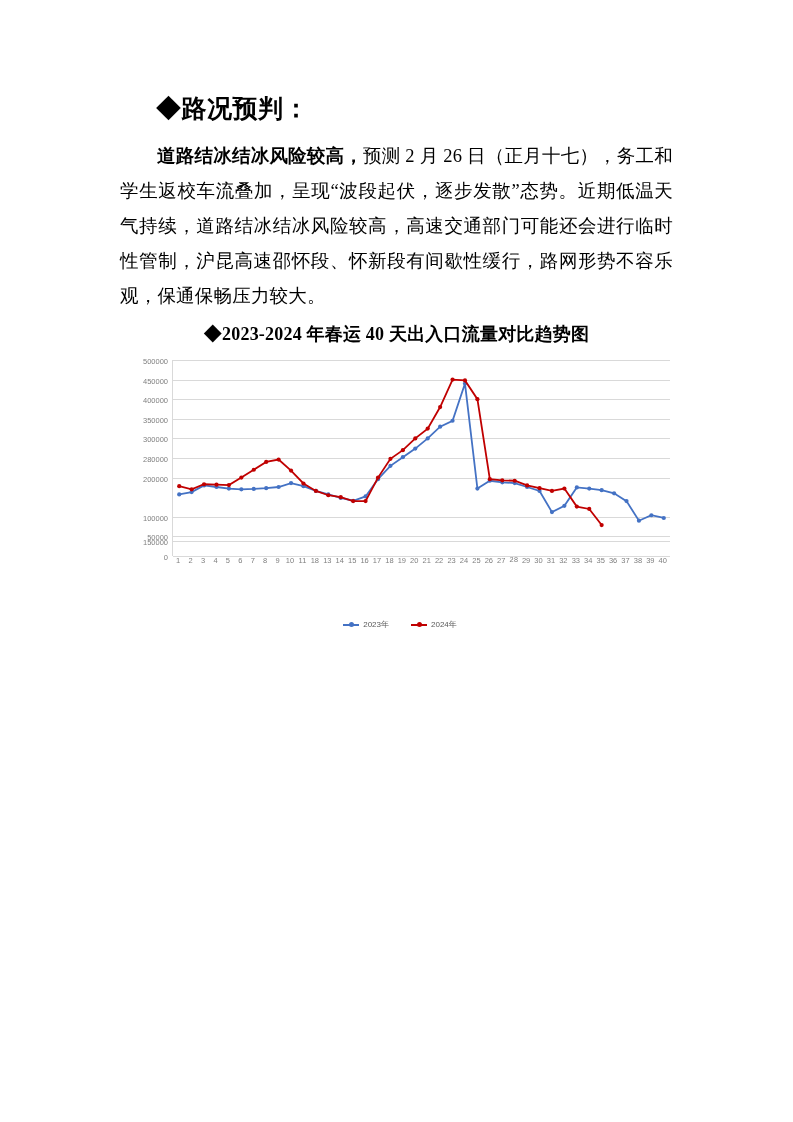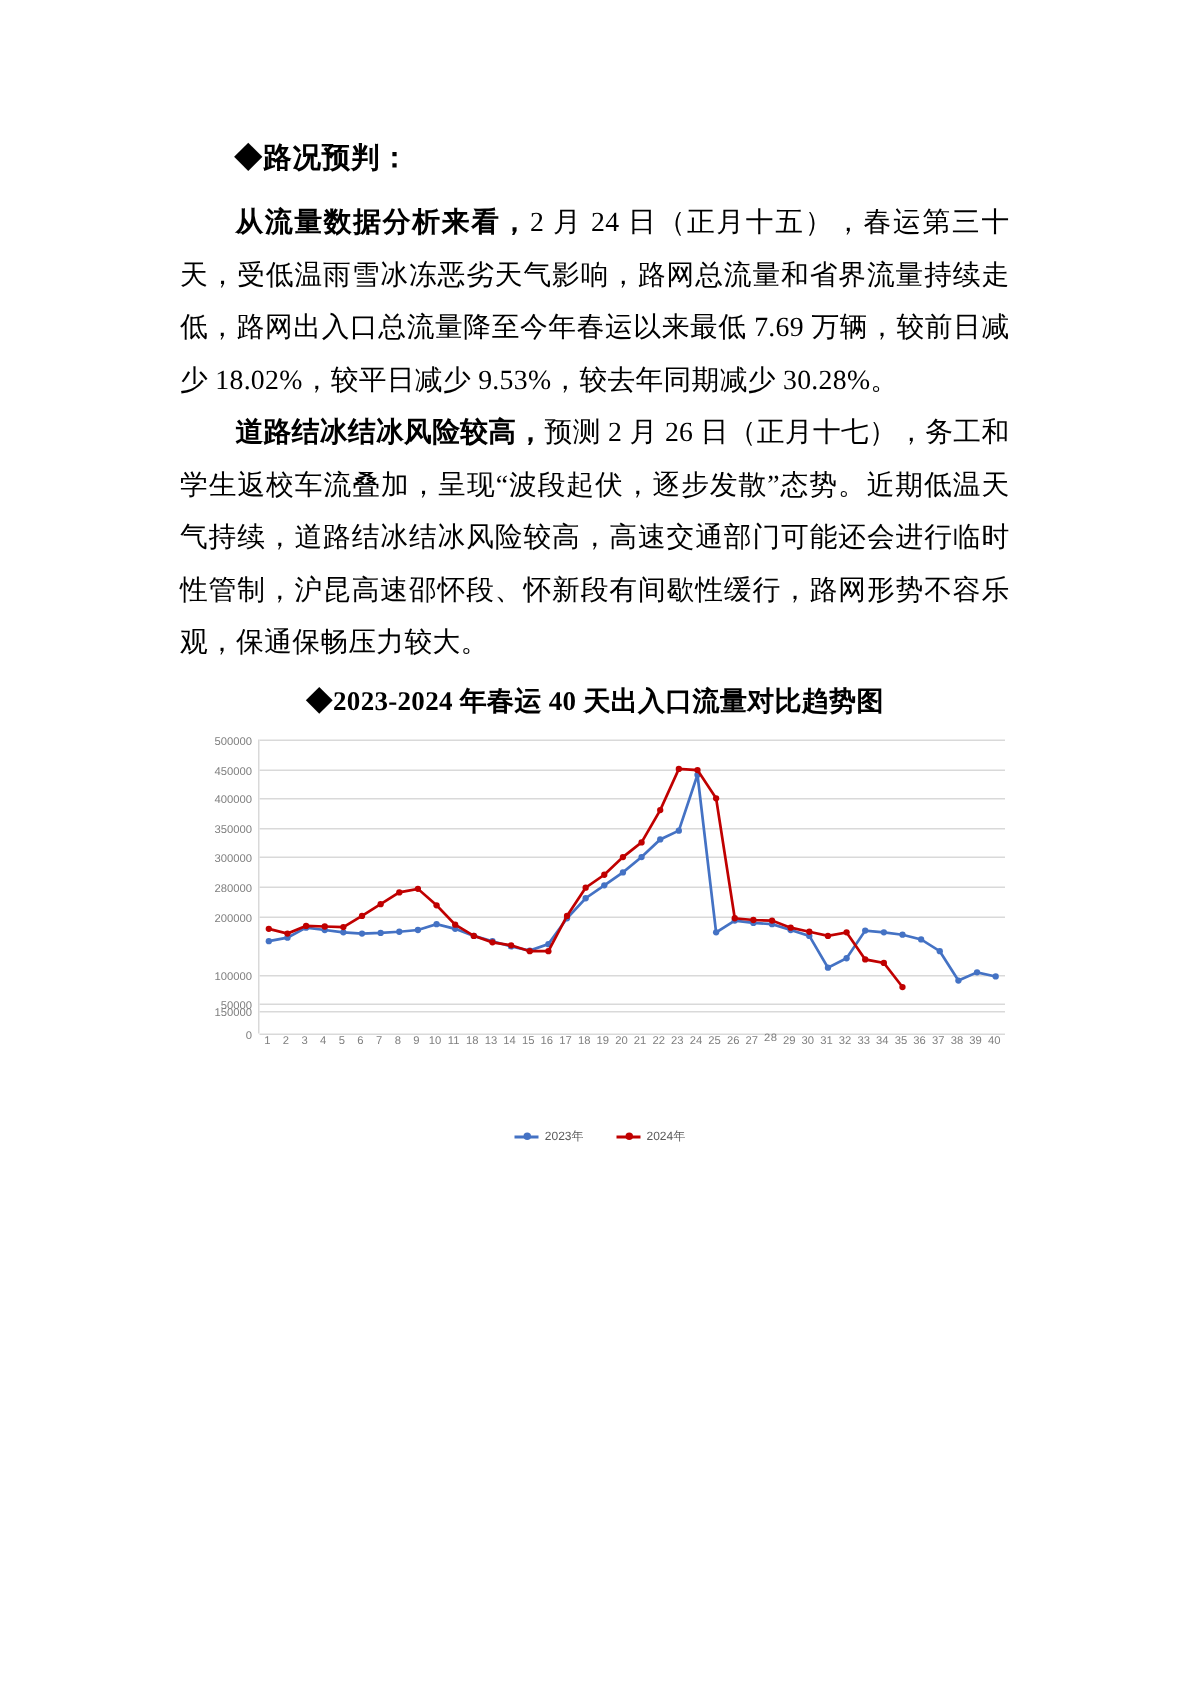--- a/index.html
+++ b/index.html
@@ -18,21 +18,21 @@
     position: absolute;
     left: 0; top: 0;
     width: 793px;
     height: 1122px;
     box-sizing: border-box;
     padding: 92px 120px 0 120px;
   }
   .heading {
     font-family: "Liberation Serif", serif;
     font-weight: bold;
-    font-size: 19px;
+    font-size: 25px;
     letter-spacing: 0.5px;
     margin: 0 0 14px 36px;
   }
   .para {
     font-size: 18.5px;
     line-height: 35px;
     text-indent: 37px;
     margin: 0;
     text-align: justify;
     letter-spacing: 0.2px;
@@ -130,21 +130,20 @@
   }
   svg.series { position: absolute; left: 0; top: 0; overflow: visible; }
 </style>
 </head>
 <body>
 
 <div class="page">
 
   <div class="heading">◆路况预判：</div>
 
-  <p class="para"><span class="lead">从流量数据分析来看，</span><span>2 月 24 日（正月十五），春运第三十天，受低温雨雪冰冻恶劣天气影响，路网总流量和省界流量持续走低，路网出入口总流量降至今年春运以来最低 7.69 万辆，较前日减少 18.02%，较平日减少 9.53%，较去年同期减少 30.28%。</span></p>
 
   <p class="para"><span class="lead">道路结冰结冰风险较高，</span><span>预测 2 月 26 日（正月十七），务工和学生返校车流叠加，呈现“波段起伏，逐步发散”态势。近期低温天气持续，道路结冰结冰风险较高，高速交通部门可能还会进行临时性管制，沪昆高速邵怀段、怀新段有间歇性缓行，路网形势不容乐观，保通保畅压力较大。</span></p>
 
   <div class="chart-title">◆2023-2024 年春运 40 天出入口流量对比趋势图</div>
 
   <div class="chart-wrap">
     <div class="plot" id="plot">
         <div class="gridline" style="top: 196px;">
           <span class="ytick">0</span>
         </div>

